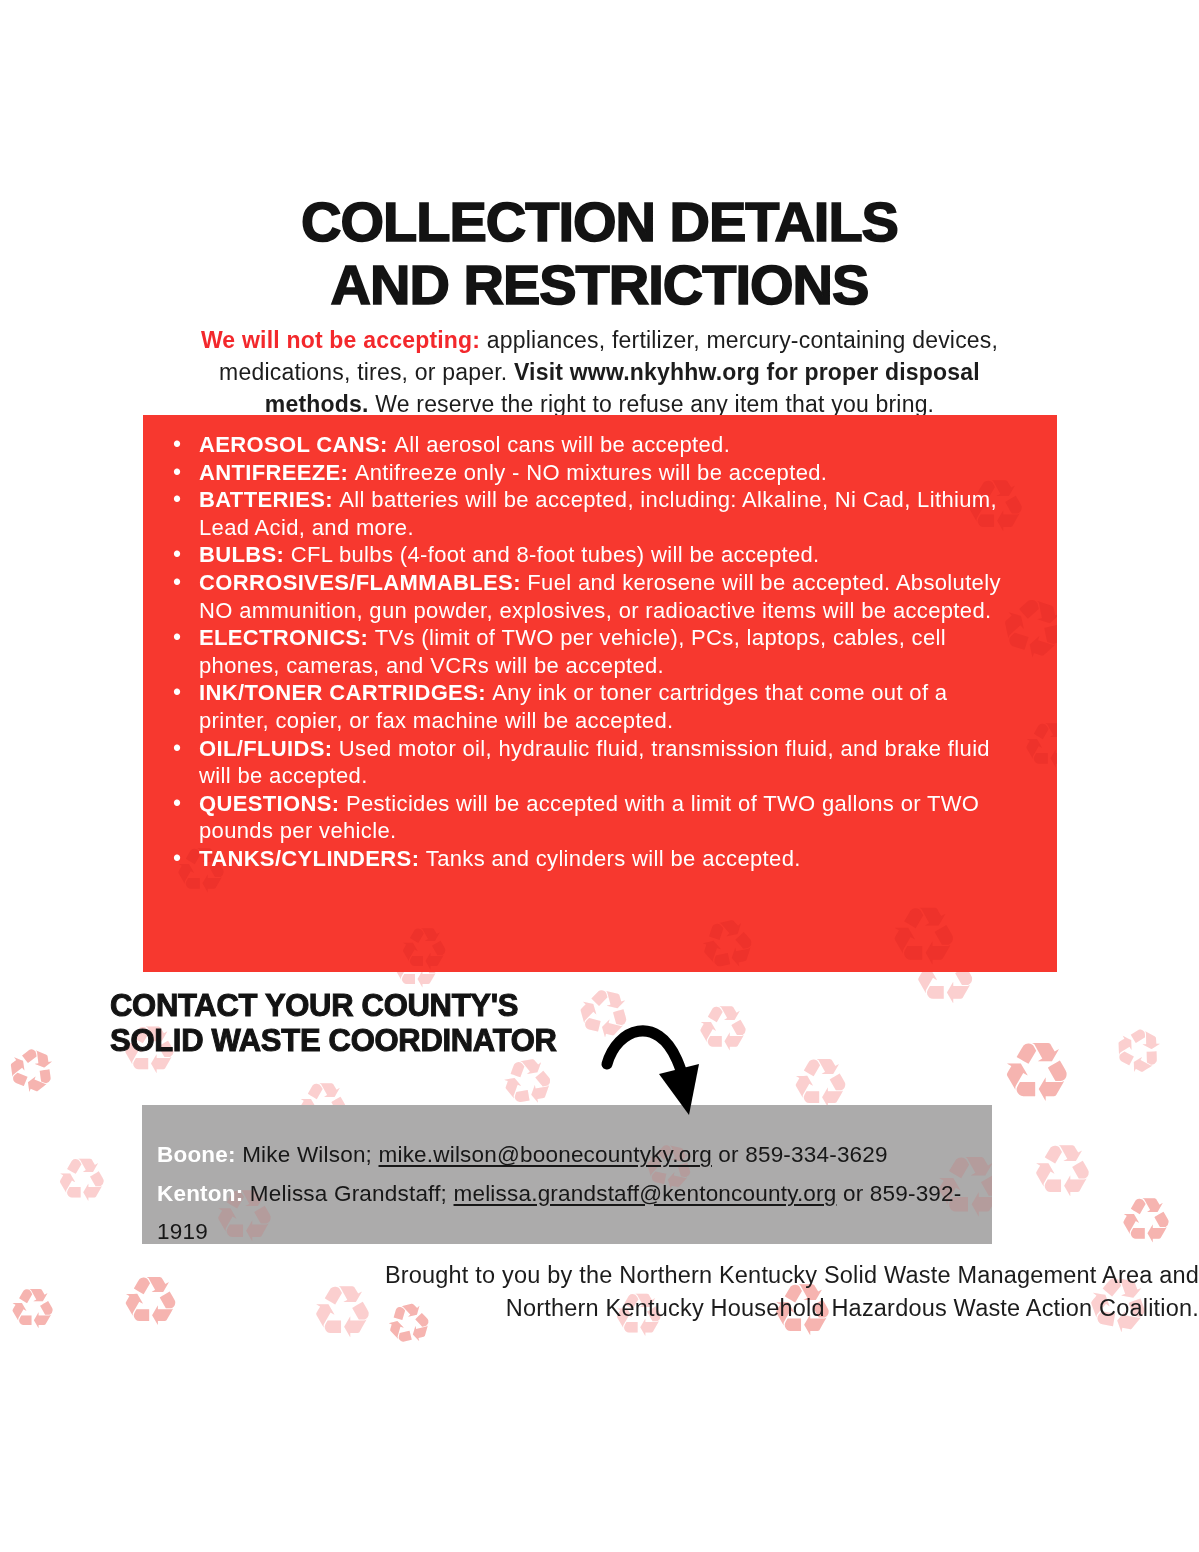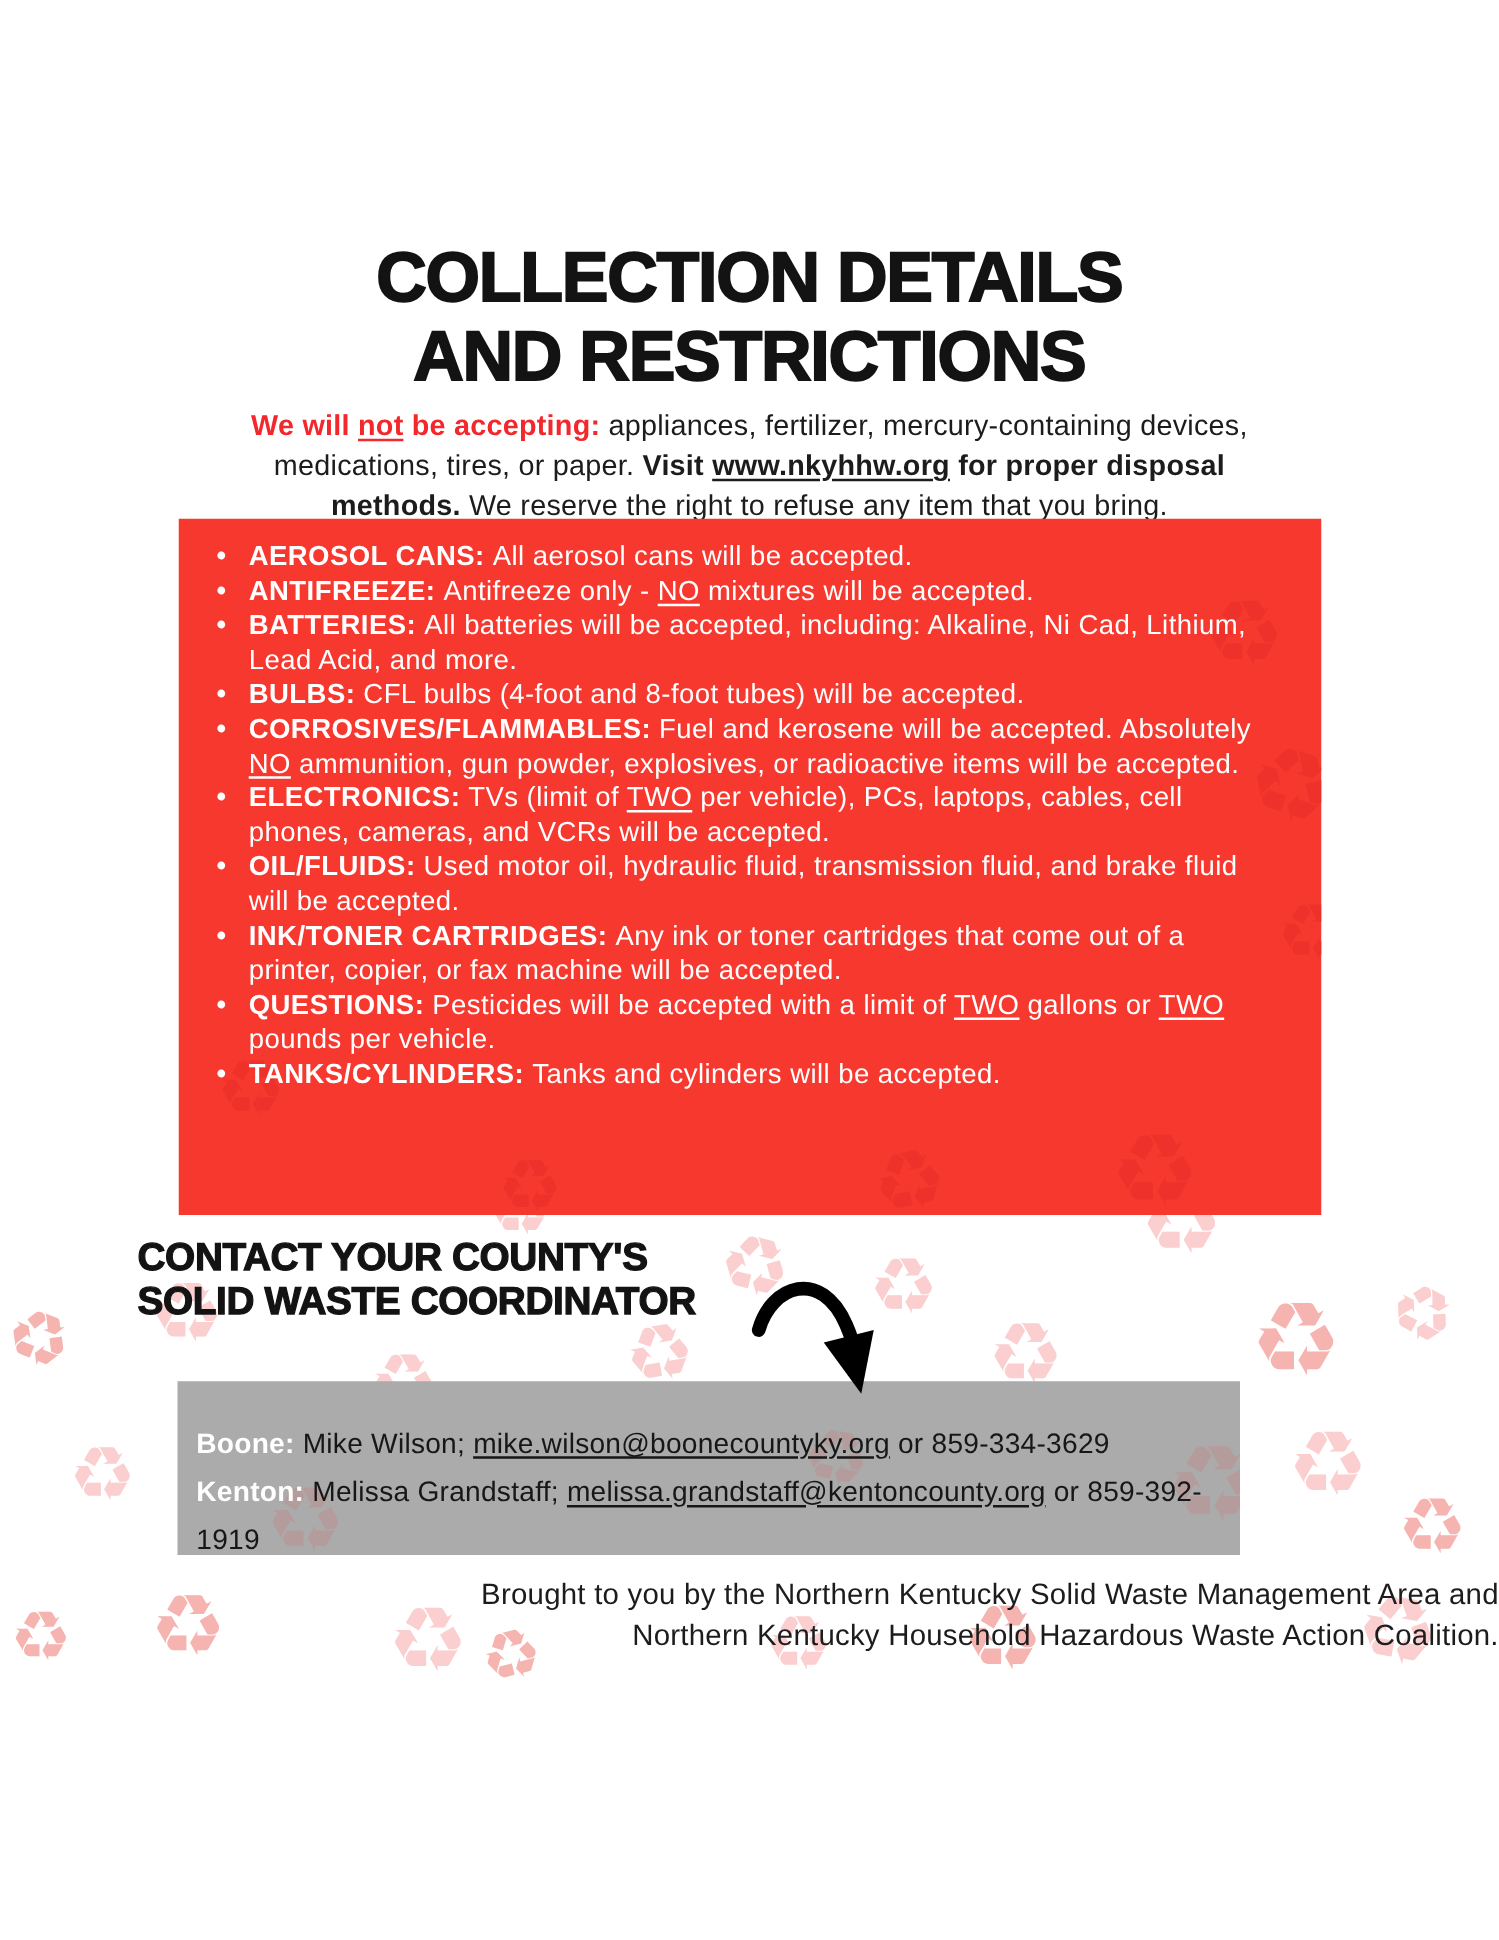--- a/index.html
+++ b/index.html
@@ -18,21 +18,21 @@
     font-weight:bold;font-size:56px;line-height:63px;letter-spacing:-1px;
     color:var(--title_black,#111);-webkit-text-stroke:1.6px var(--title_black,#111);
   }
   
   .intro{
     position:absolute;top:301px;left:174px;width:851px;text-align:center;z-index:1;
     font-size:23px;line-height:32px;color:var(--body_black,#1c1c1c);letter-spacing:0.2px;
   }
   .b{font-weight:bold;}
   .red{color:var(--accent_red,#f3282c);}
-  .u{text-decoration:underline;text-underline-offset:3px;text-decoration-thickness:2px;margin-top:48px;}
+  .u{text-underline-offset:3px;text-decoration-thickness:2px;margin-top:48px;}
   
   .red-box{
     position:absolute;top:415px;left:143px;width:914px;height:557px;z-index:1;
     background:var(--red_box,#f7382f);overflow:hidden;
   }
   .red-box ul{
     position:relative;z-index:1;list-style:none;margin:0;padding:16px 36px 0 56px;
   }
   .red-box li{
     position:relative;color:var(--white_text,#fff);font-size:22px;line-height:27.6px;
@@ -109,22 +109,22 @@
     <span class="rc" style="left:555px;top:498px;font-size:66px;color:var(--red_box_pattern);transform:rotate(-12deg)">♻</span>
     <span class="rc" style="left:30px;top:425px;font-size:62px;color:var(--red_box_pattern)">♻</span>
     <span class="rc" style="left:255px;top:505px;font-size:58px;color:var(--red_box_pattern)">♻</span>
     <ul id="items-list">
         <li><span class="item-label">AEROSOL CANS: </span><span>All aerosol cans will be accepted.</span></li>
         <li><span class="item-label">ANTIFREEZE: </span><span>Antifreeze only - </span><span class="u">NO</span><span> mixtures will be accepted.</span></li>
         <li><span class="item-label">BATTERIES: </span><span>All batteries will be accepted, including: Alkaline, Ni Cad, Lithium, Lead Acid, and more.</span></li>
         <li><span class="item-label">BULBS: </span><span>CFL bulbs (4-foot and 8-foot tubes) will be accepted.</span></li>
         <li><span class="item-label">CORROSIVES/FLAMMABLES: </span><span>Fuel and kerosene will be accepted. Absolutely </span><span class="u">NO</span><span> ammunition, gun powder, explosives, or radioactive items will be accepted.</span></li>
         <li><span class="item-label">ELECTRONICS: </span><span>TVs (limit of </span><span class="u">TWO</span><span> per vehicle), PCs, laptops, cables, cell phones, cameras, and VCRs will be accepted.</span></li>
+        <li><span class="item-label">INK/TONER CARTRIDGES: </span><span>Any ink or toner cartridges that come out of a printer, copier, or fax machine will be accepted.</span></li>
         <li><span class="item-label">OIL/FLUIDS: </span><span>Used motor oil, hydraulic fluid, transmission fluid, and brake fluid will be accepted.</span></li>
-        <li><span class="item-label">INK/TONER CARTRIDGES: </span><span>Any ink or toner cartridges that come out of a printer, copier, or fax machine will be accepted.</span></li>
         <li><span class="item-label">QUESTIONS: </span><span>Pesticides will be accepted with a limit of </span><span class="u">TWO</span><span> gallons or </span><span class="u">TWO</span><span> pounds per vehicle.</span></li>
         <li><span class="item-label">TANKS/CYLINDERS: </span><span>Tanks and cylinders will be accepted.</span></li>
       </ul>
   </div>
 
   <div class="contact-heading">
     <span>CONTACT YOUR COUNTY'S</span><br>
     <span>SOLID WASTE COORDINATOR</span><br>
   </div>
 

